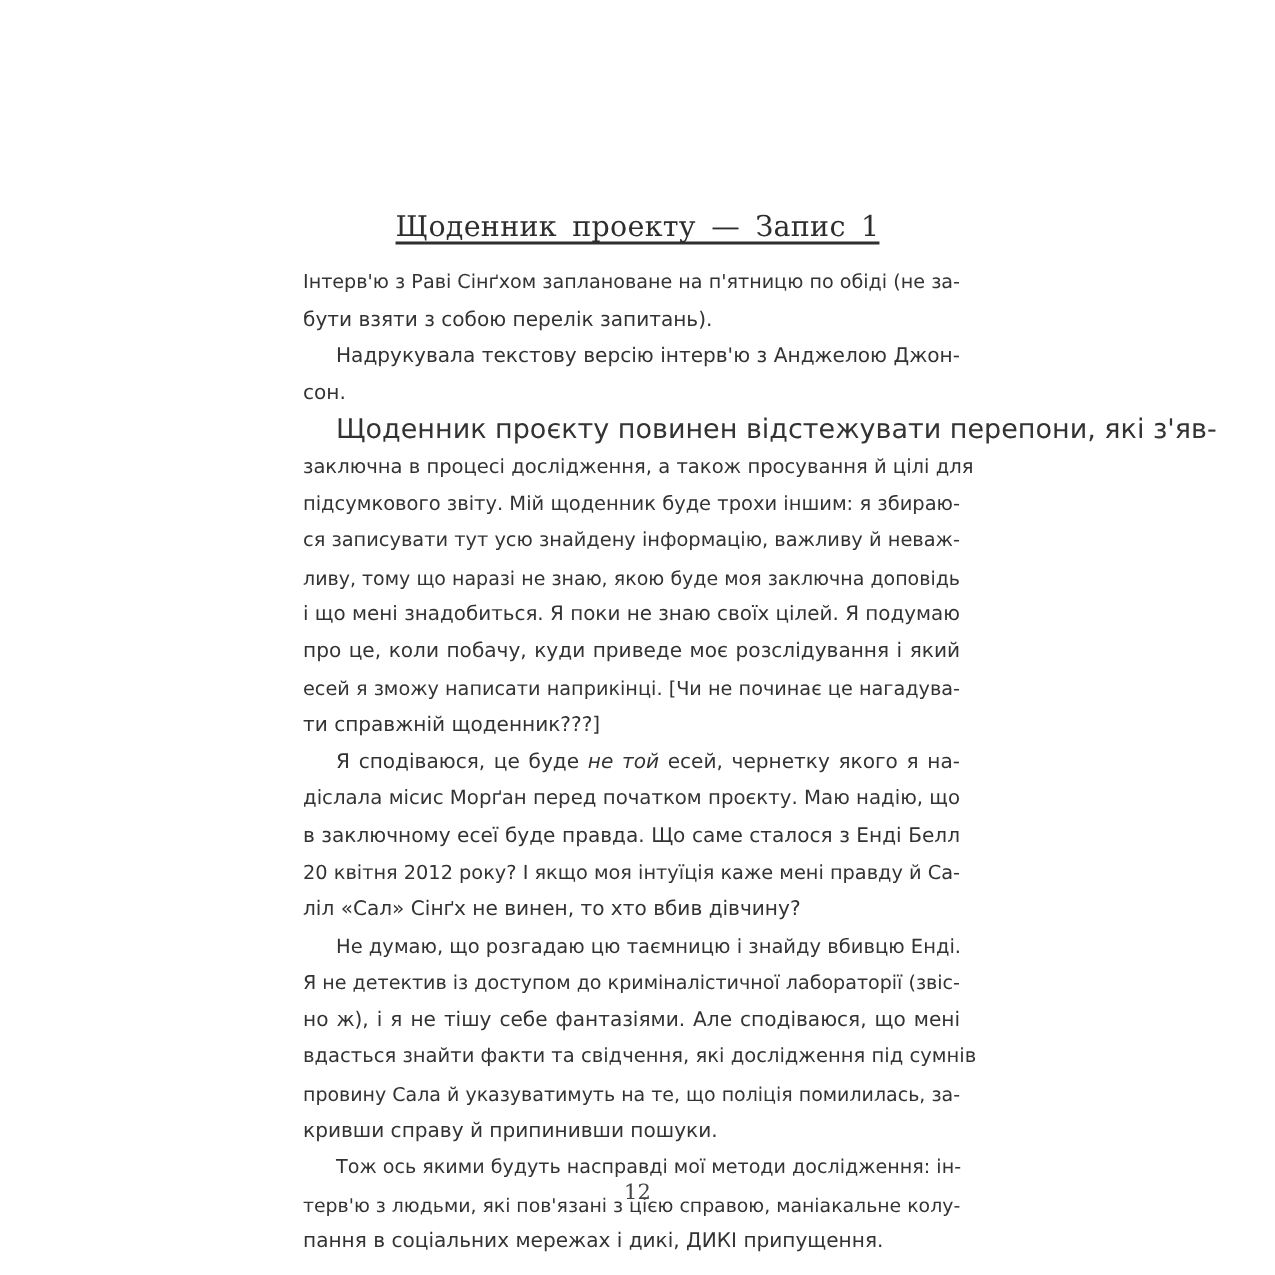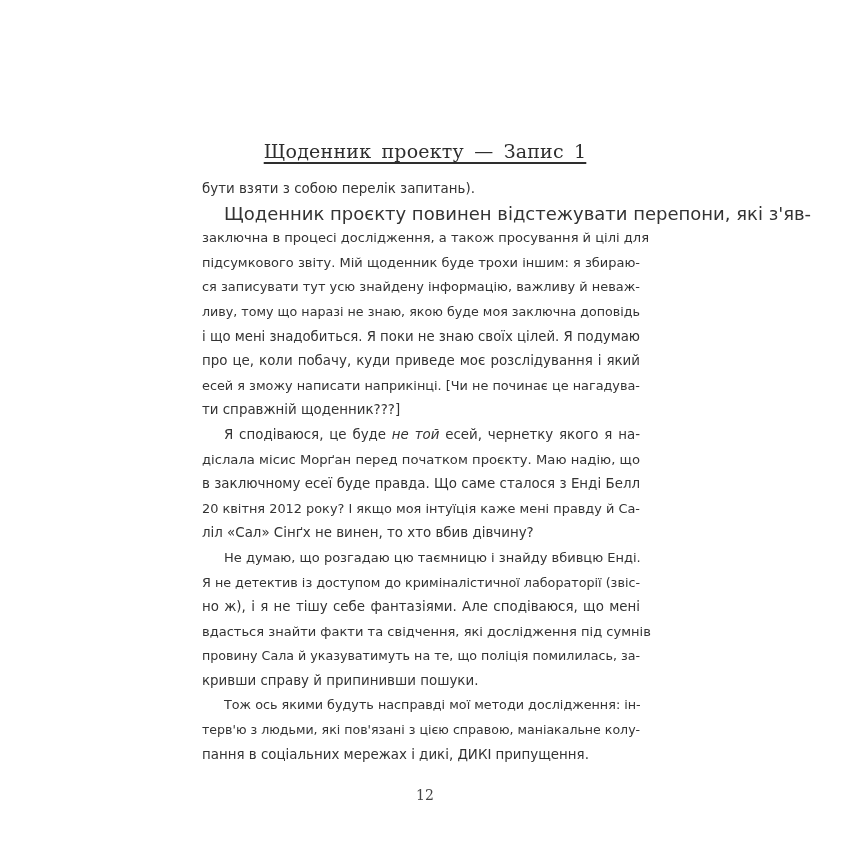--- a/index.html
+++ b/index.html
@@ -90,23 +90,28 @@
 <div class="page">
 
 
   <div class="title">
     <span>Щоденник проекту — Запис 1</span>
   </div>
 
   <div class="body-text">
 
     <div>
+      <span class="line" style="font-size: 12.7869px;">Інтерв'ю з Раві Сінґхом заплановане на п'ятницю по обіді (не за-</span>
       <span class="line last">бути взяти з собою перелік запитань).</span>
     </div>
 
+    <div>
+      <span class="line indent">Надрукувала текстову версію інтерв'ю з Анджелою Джон-</span>
+      <span class="line last">сон.</span>
+    </div>
 
     <div>
       <span class="line indent" style="font-size: 18px;">Щоденник проєкту повинен відстежувати перепони, які з'яв-</span>
       <span class="line" style="font-size: 13.0427px;">заключна в процесі дослідження, а також просування й цілі для</span>
       <span class="line" style="font-size: 12.985px;">підсумкового звіту. Мій щоденник буде трохи іншим: я збираю-</span>
       <span class="line" style="font-size: 12.9278px;">ся записувати тут усю знайдену інформацію, важливу й неваж-</span>
       <span class="line" style="font-size: 12.6765px;">ливу, тому що наразі не знаю, якою буде моя заключна доповідь</span>
       <span class="line" style="font-size: 13.2787px;">і що мені знадобиться. Я поки не знаю своїх цілей. Я подумаю</span>
       <span class="line">про це, коли побачу, куди приведе моє розслідування і який</span>
       <span class="line" style="font-size: 12.8429px;">есей я зможу написати наприкінці. [Чи не починає це нагадува-</span>

